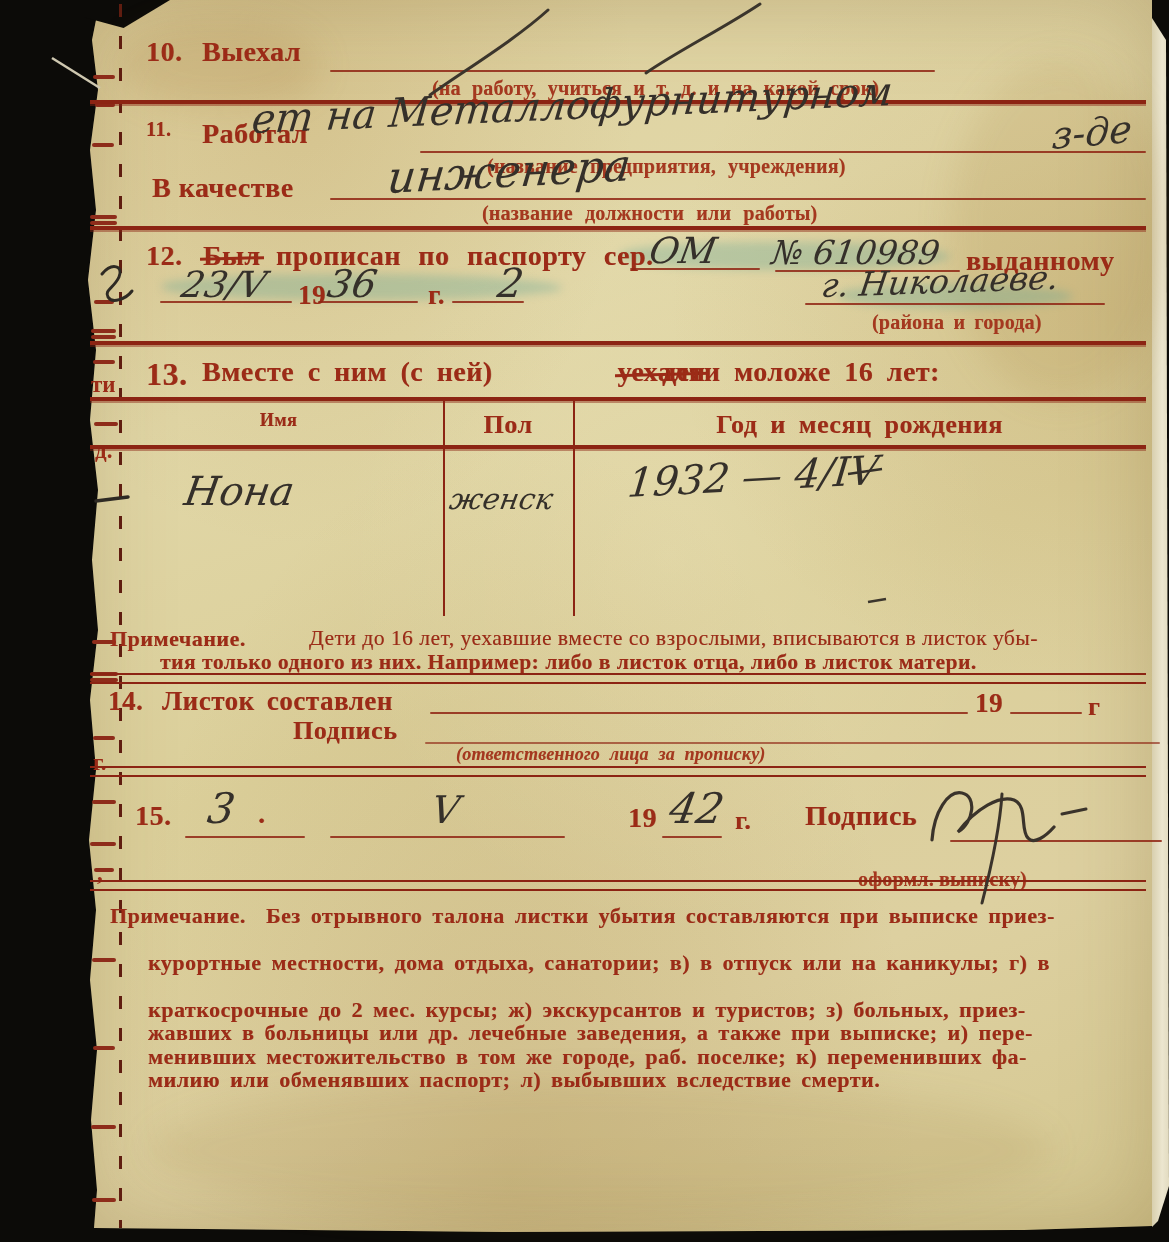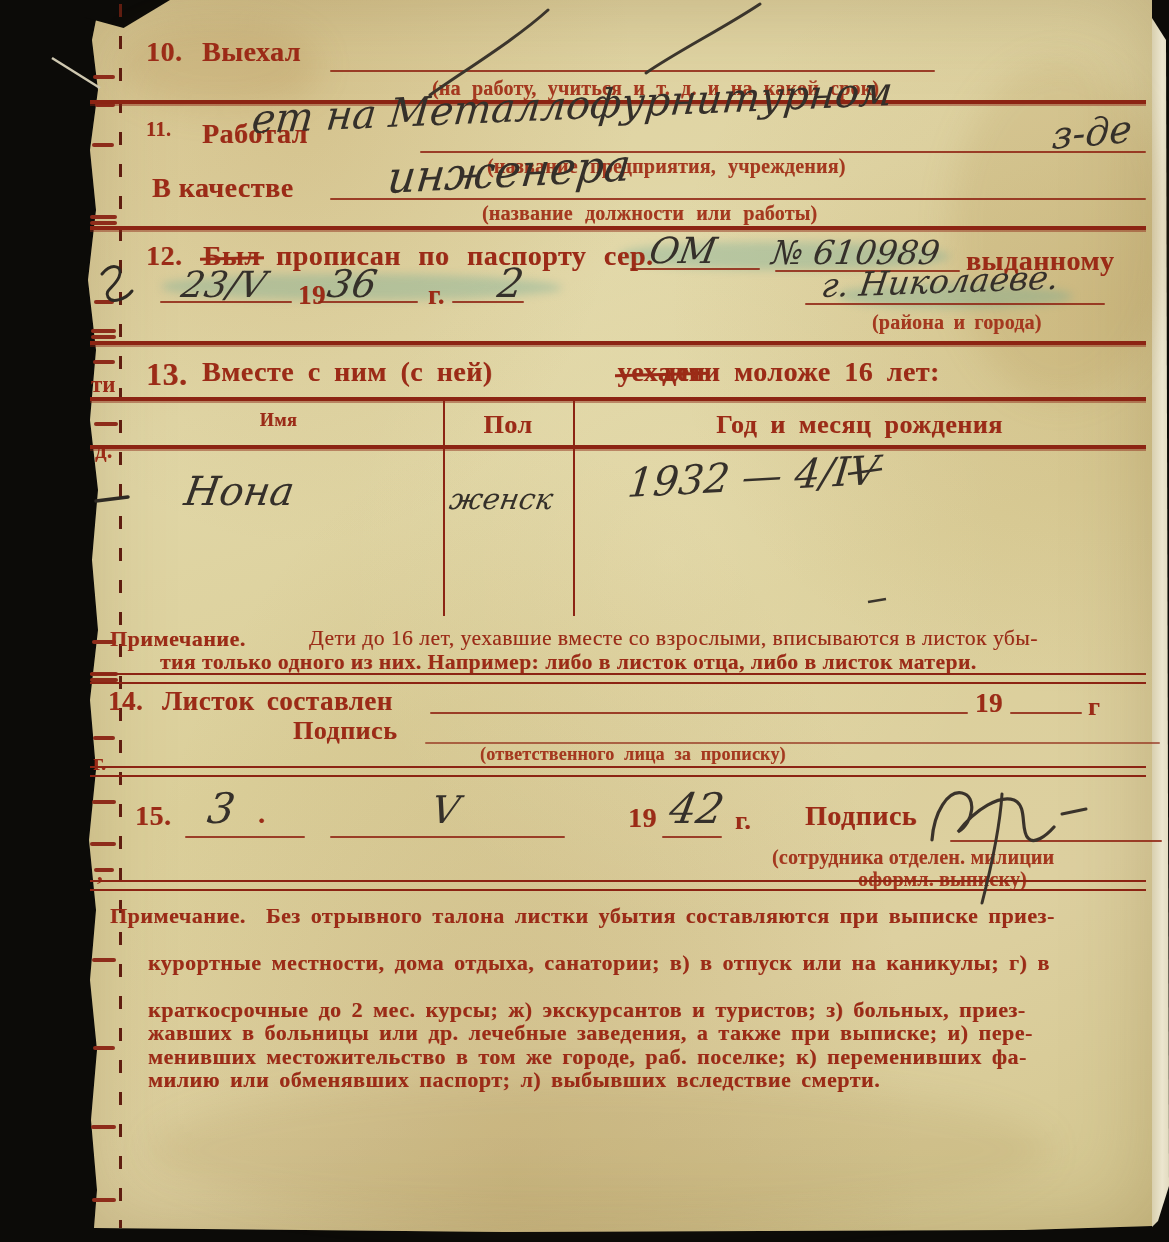--- a/index.html
+++ b/index.html
@@ -168,38 +168,37 @@
 
   
   <div class="print" style="left:108px;top:686px;font-size:27px;">14.</div>
   <div class="print" style="left:162px;top:686px;font-size:27px;word-spacing:5px;">Листок составлен</div>
   <div class="ul" style="left:430px;top:712px;width:538px;"></div>
   <div class="print" style="left:975px;top:688px;font-size:27px;">19</div>
   <div class="ul" style="left:1010px;top:712px;width:72px;"></div>
   <div class="print" style="left:1088px;top:692px;font-size:26px;">г</div>
   <div class="print" style="left:293px;top:716px;font-size:26px;">Подпись</div>
   <div class="ul" style="left:425px;top:742px;width:735px;opacity:.75;"></div>
-  <div class="cap" style="left:480px;top:744px;font-size:18px;word-spacing:5px;">(ответственного лица за прописку)</div>
+  <div class="cap" style="left:456px;top:744px;font-size:18px;word-spacing:5px;font-style:italic;">(ответственного лица за прописку)</div>
 
   <div class="rule-d" style="left:90px;top:766px;width:1056px;"></div>
 
   
   <div class="print" style="left:135px;top:800px;font-size:28px;">15.</div>
   <div class="hand" style="left:208px;top:784px;font-size:42px;transform:skewX(-8deg);">3</div>
   <div class="print" style="left:258px;top:798px;font-size:28px;">.</div>
   <div class="ul" style="left:185px;top:836px;width:120px;"></div>
   <div class="hand" style="left:432px;top:788px;font-size:38px;transform:skewX(-8deg);">V</div>
   <div class="ul" style="left:330px;top:836px;width:235px;"></div>
   <div class="print" style="left:628px;top:802px;font-size:28px;">19</div>
   <div class="hand" style="left:670px;top:784px;font-size:42px;transform:skewX(-10deg);">42</div>
   <div class="ul" style="left:662px;top:836px;width:60px;"></div>
   <div class="print" style="left:735px;top:806px;font-size:26px;">г.</div>
   <div class="print" style="left:805px;top:800px;font-size:28px;">Подпись</div>
   <div class="ul" style="left:950px;top:840px;width:212px;"></div>
-  <div class="cap" style="left:772px;top:846px;font-size:20px;">(сотрудника отделен. милиции</div>
   <div class="cap" style="left:858px;top:868px;font-size:20px;">оформл. выписку)</div>
 
   <div class="rule-d" style="left:90px;top:880px;width:1056px;"></div>
 
   
   <div class="print" style="left:110px;top:903px;font-size:22px;">Примечание.</div>
   <div class="print" style="left:266px;top:903px;font-size:22px;word-spacing:4px;">Без отрывного  талона листки  убытия  составляются при  выписке приез-</div>
   <div class="print" style="left:148px;top:950px;font-size:22px;word-spacing:4px;">курортные местности, дома отдыха, санатории; в) в отпуск или на каникулы; г) в</div>
   <div class="print" style="left:148px;top:997px;font-size:22px;word-spacing:4px;">краткосрочные до 2 мес. курсы; ж) экскурсантов  и туристов;  з) больных,  приез-</div>
   <div class="print" style="left:148px;top:1044px;font-size:22px;word-spacing:4px;">менивших местожительство в том же городе, раб. поселке;  к) переменивших фа-</div>

